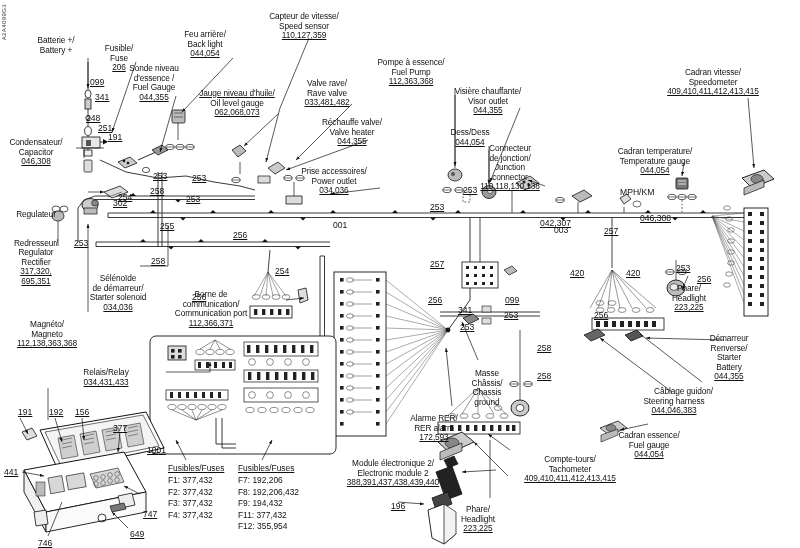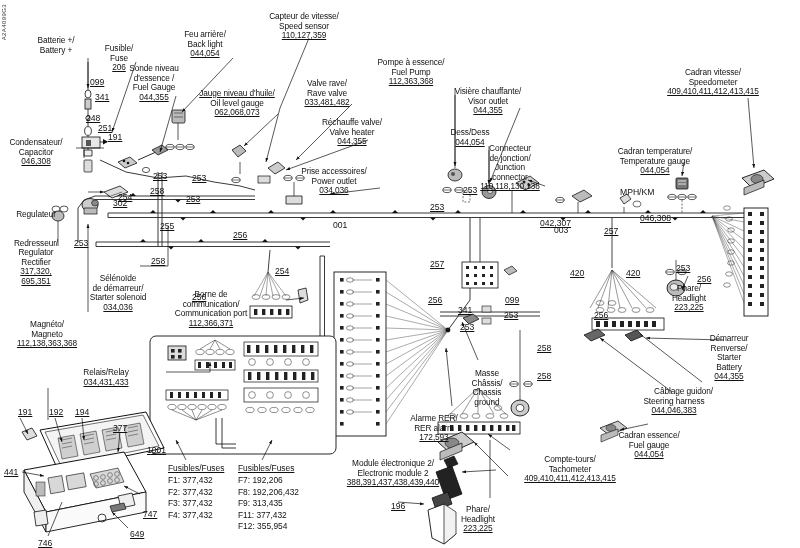--- a/index.html
+++ b/index.html
@@ -977,21 +977,21 @@
       <div class="ref" style="left: 540px; top: 219px;">042,307</div>
       <div class="ref" style="left: 640px; top: 214px;">046,308</div>
       <div class="ref" style="left: 604px; top: 227px;">257</div>
       <div class="ref" style="left: 570px; top: 269px;">420</div>
       <div class="ref" style="left: 626px; top: 269px;">420</div>
       <div class="ref" style="left: 676px; top: 264px;">253</div>
       <div class="ref" style="left: 697px; top: 275px;">256</div>
       <div class="ref" style="left: 594px; top: 311px;">256</div>
       <div class="ref" style="left: 18px; top: 408px;">191</div>
       <div class="ref" style="left: 49px; top: 408px;">192</div>
-      <div class="ref" style="left: 75px; top: 408px;">194</div>
+      <div class="ref" style="left: 75px; top: 408px;">156</div>
       <div class="ref" style="left: 113px; top: 424px;">377</div>
       <div class="ref" style="left: 4px; top: 468px;">441</div>
       <div class="ref" style="left: 143px; top: 510px;">747</div>
       <div class="ref" style="left: 130px; top: 530px;">649</div>
       <div class="ref" style="left: 38px; top: 539px;">746</div>
       <div class="ref" style="left: 147px; top: 446px;">1001</div>
       <div class="ref" style="left: 391px; top: 502px;">196</div>
       <div class="num" style="left: 333px; top: 221px;">001</div>
       <div class="num" style="left: 514px; top: 226px; margin-left: 40px;">003</div>
       <div class="num" style="left: 620px; top: 188px;">MPH/KM</div>
@@ -1001,19 +1001,19 @@
         <span class="hd">Fusibles/Fuses</span>
         <span class="it">F1: 377,432</span>
         <span class="it">F2: 377,432</span>
         <span class="it">F3: 377,432</span>
         <span class="it">F4: 377,432</span>
       </div>
       <div class="fuses" style="left: 238px; top: 463px;">
         <span class="hd">Fusibles/Fuses</span>
         <span class="it">F7: 192,206</span>
         <span class="it">F8: 192,206,432</span>
-        <span class="it">F9: 313,435</span>
+        <span class="it">F9: 194,432</span>
         <span class="it">F11: 377,432</span>
         <span class="it">F12: 355,954</span>
       </div>
     </div>
 
 </div>
 
 </body></html>

